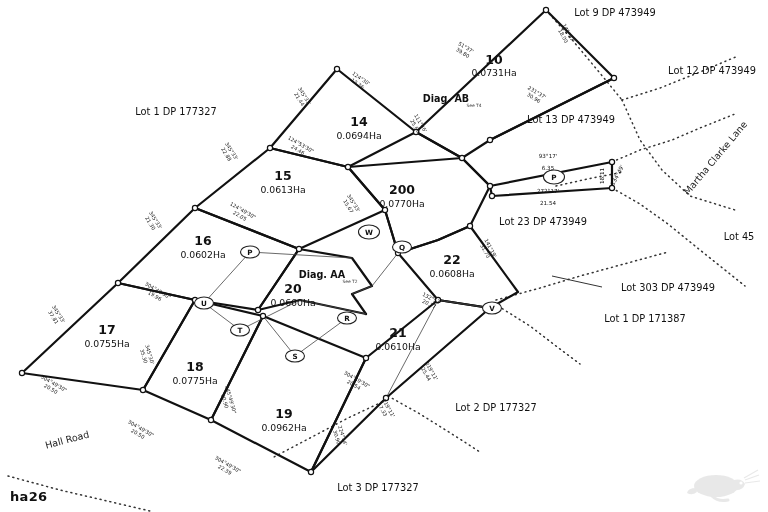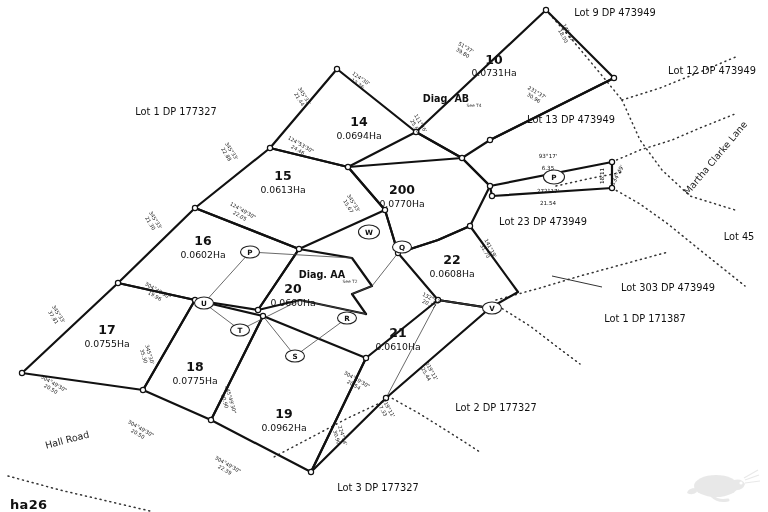--- a/index.html
+++ b/index.html
@@ -20,21 +20,21 @@
   .lotarea{font-size:9.3px;text-anchor:middle;}
   .refname{font-size:9.8px;text-anchor:middle;}
   .bearing{font-size:5.1px;text-anchor:middle;fill:#1a1a1a;}
   .dist{font-size:5.1px;text-anchor:middle;fill:#1a1a1a;}
   .diagname{font-size:9.6px;font-weight:bold;text-anchor:middle;}
   .diagsee{font-size:4.4px;text-anchor:middle;fill:#333;}
   .marklbl{font-size:7.2px;font-weight:bold;text-anchor:middle;dominant-baseline:central;}
   .pbear{font-size:5.6px;text-anchor:middle;}
   .roadlbl{font-size:9.5px;text-anchor:middle;fill:#222;}
 
-  #wm-left{position:absolute;left:10px;bottom:0;font-size:13px;font-weight:bold;
+  #wm-left{position:absolute;left:10px;bottom:8px;font-size:13px;font-weight:bold;
            color:#111;letter-spacing:.3px;font-family:"DejaVu Sans",sans-serif;}
   #wm-kiwi{position:absolute;right:8px;bottom:4px;opacity:.22;}
 </style>
 </head>
 <body>
 
 <div id="stage">
 
   <svg id="plan" viewBox="0 0 768 512">
 

